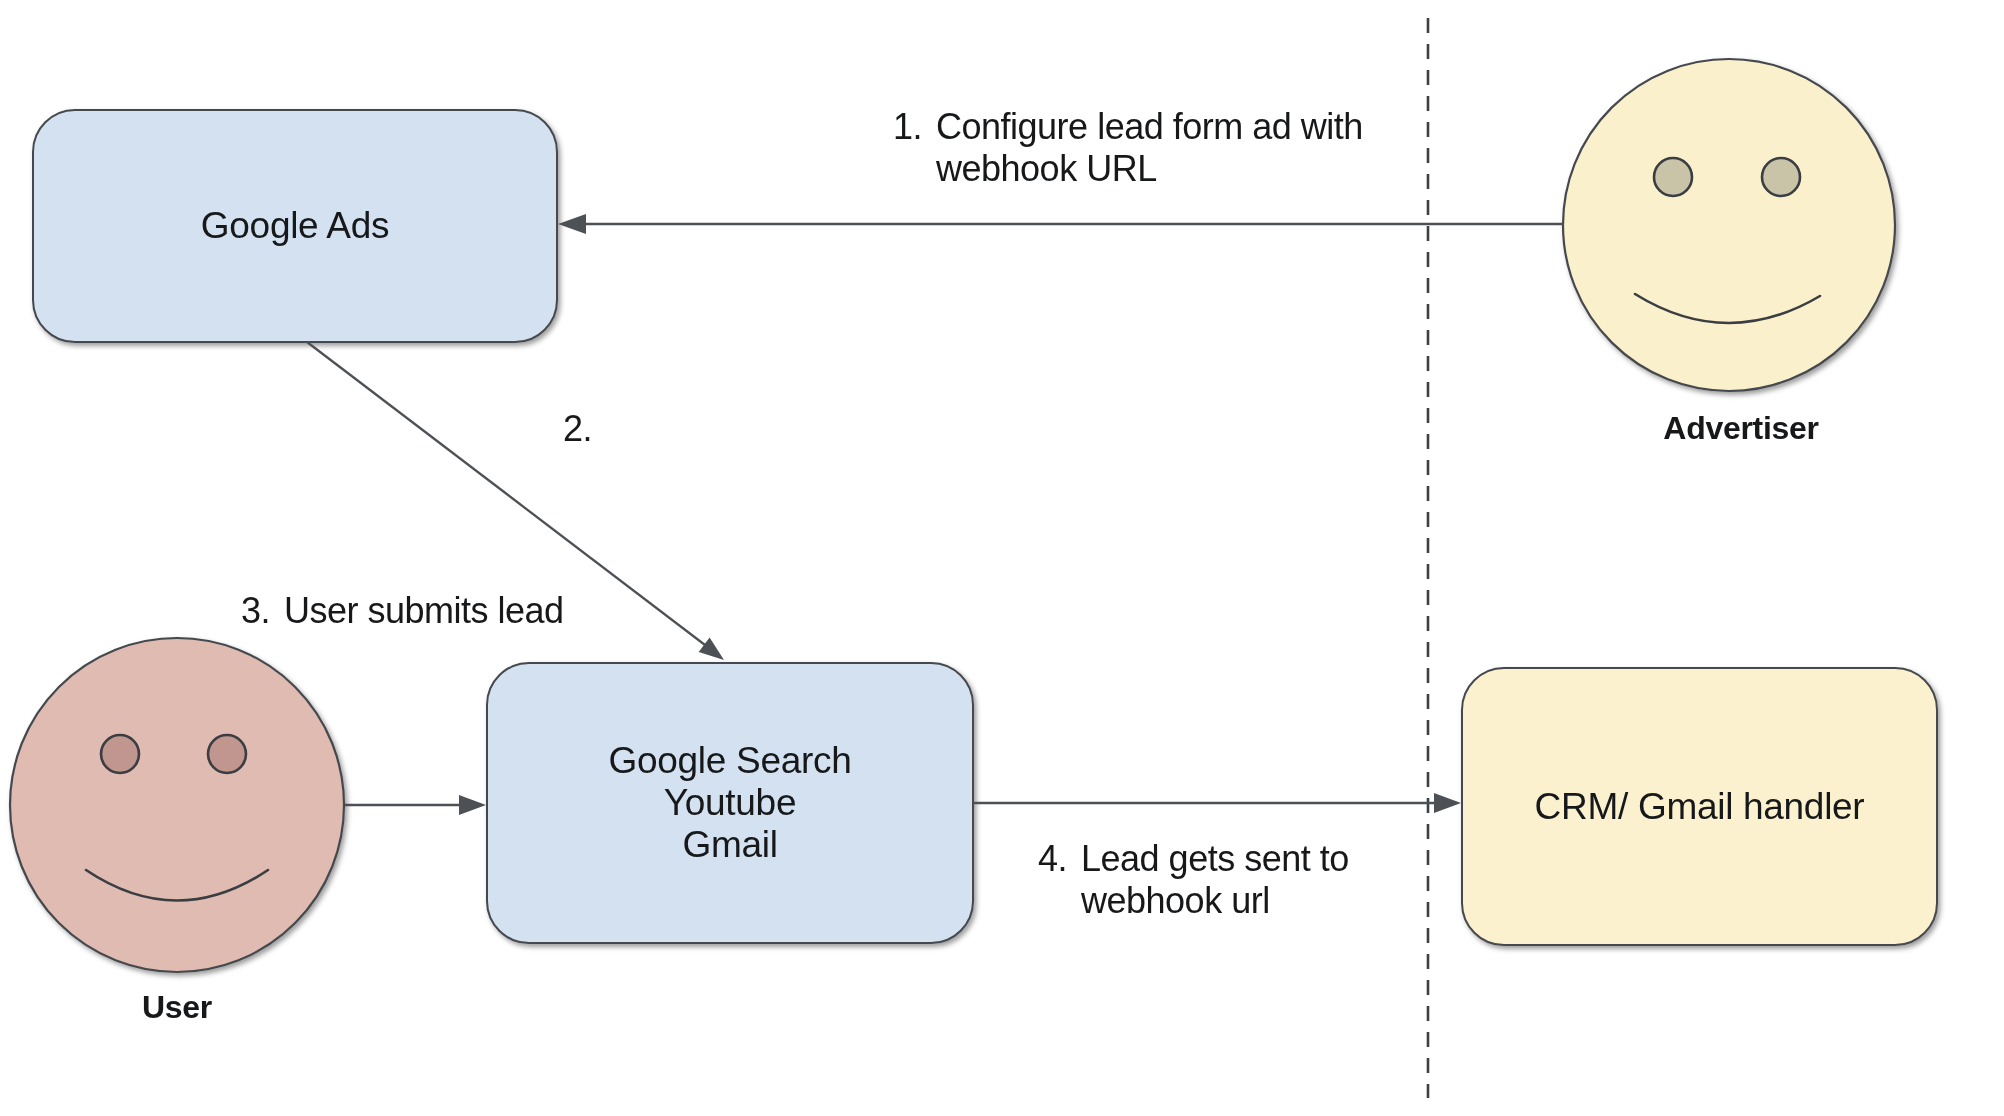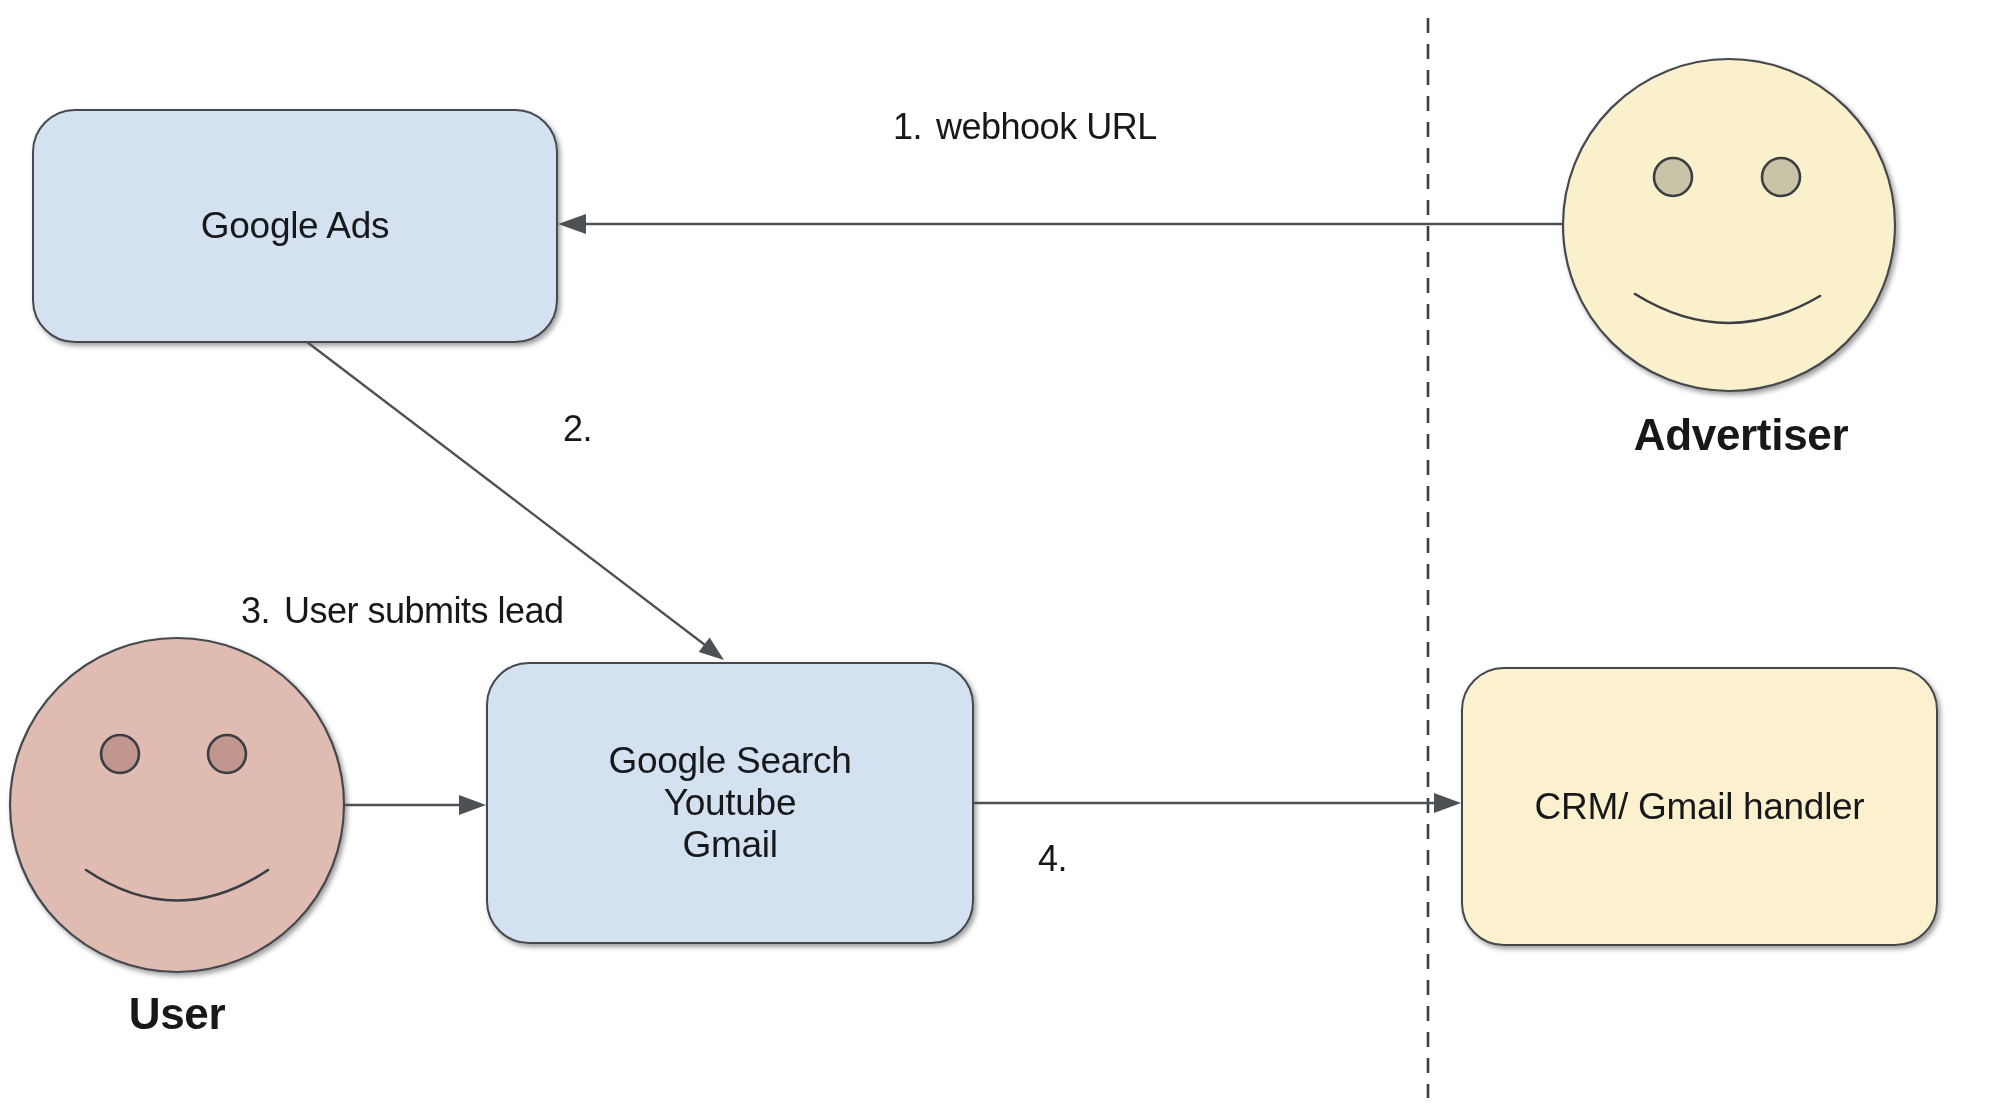--- a/index.html
+++ b/index.html
@@ -25,21 +25,21 @@
     text-align: center;
     font-size: 37px;
     letter-spacing: -0.3px;
     line-height: 42px;
     pointer-events: none;
   }
   .node-label.multiline { flex-direction: column; }
   .actor-label {
     position: absolute;
     font-weight: bold;
-    font-size: 44px;
+    font-size: 32px;
     text-align: center;
     letter-spacing: -0.3px;
     pointer-events: none;
   }
   .step {
     position: absolute;
     display: flex;
     align-items: flex-start;
     font-size: 36px;
     line-height: 42px;
@@ -123,32 +123,37 @@
 
   <div class="node-label" id="lbl-crm">CRM/ Gmail handler</div>
 
   <div class="actor-label" id="lbl-advertiser">Advertiser</div>
 
   <div class="actor-label" id="lbl-user">User</div>
 
   <div class="step" id="step-1">
     <span class="num">1.</span>
     <span class="lines">
+      <span>Configure lead form ad with</span>
       <span>webhook URL</span>
     </span>
   </div>
 
   <div class="step" id="step-2">
     <span class="num">2.</span>
   </div>
 
   <div class="step" id="step-3">
     <span class="num">3.</span>
     <span class="lines">
       <span>User submits lead</span>
     </span>
   </div>
 
   <div class="step" id="step-4">
     <span class="num">4.</span>
+    <span class="lines">
+      <span>Lead gets sent to</span>
+      <span>webhook url</span>
+    </span>
   </div>
 
 </div>
 
 </body></html>

